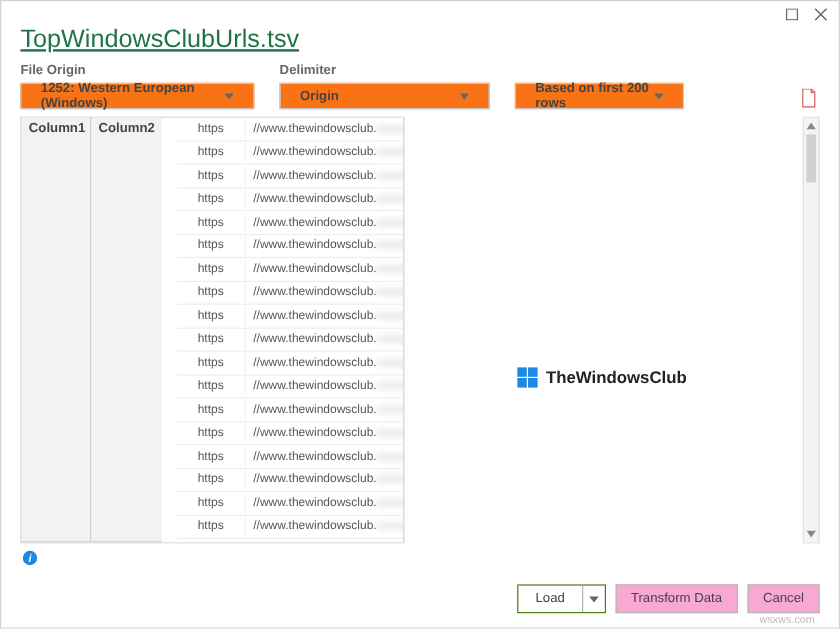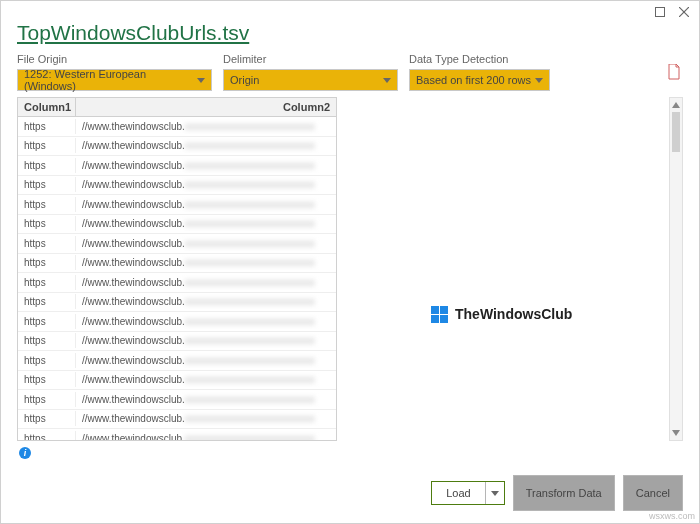--- a/index.html
+++ b/index.html
@@ -1,50 +1,50 @@
 <!DOCTYPE html>
 <html><head>
 <meta charset="utf-8">
 <style>
 * { box-sizing: border-box; margin: 0; padding: 0; }
 body { font-family: "Segoe UI", Arial, sans-serif; font-size: 11px; color: #444; width: 700px; height: 524px; background: #fff; overflow: hidden; position: relative; }
 .dialog { width: 700px; height: 524px; border: 1px solid #d0d0d0; display: flex; flex-direction: column; position: relative; }
 .titlebar { display: flex; justify-content: flex-end; align-items: center; padding: 4px 8px 0 0; height: 18px; gap: 10px; }
 .win-btn { width: 14px; height: 14px; display: flex; align-items: center; justify-content: center; color: #555; cursor: pointer; }
 .header-title { font-size: 21px; color: #217346; padding: 2px 8px 8px 16px; text-decoration: underline; }
-.option-row { display: flex; gap: 11px; padding: 0 16px 6px 16px; align-items: center; }
+.option-row { display: flex; gap: 21px; padding: 0 16px 6px 16px; align-items: flex-end; font-weight: bold; }
 .opt-block { display: flex; flex-direction: column; gap: 2px; }
 .opt-label { font-size: 11px; color: #666; padding-bottom: 2px; }
-.combo { border: 1px solid #c8c8c8; background: #eab308; height: 22px; display: flex; align-items: center; justify-content: space-between; padding: 0 6px; font-size: 11px; color: #444; cursor: pointer; position: relative; }
+.combo { border: 1px solid #c8c8c8; background: #f97316; height: 22px; display: flex; align-items: center; justify-content: space-between; padding: 0 16px; font-size: 11px; color: #444; cursor: pointer; position: relative; }
 .combo-caret { border-left: 4px solid transparent; border-right: 4px solid transparent; border-top: 5px solid #666; width: 0; height: 0; }
 .doc-icon { width: 18px; height: 18px; display: flex; align-items: center; justify-content: center; cursor: pointer; margin-left: auto; }
 .content-area { flex: 1; display: flex; padding: 0 16px 0 16px; overflow: hidden; position: relative; }
-.table-wrap { border: 1px solid #d0d0d0; overflow: hidden; width: 320px; display: flex; flex-direction: column; }
+.table-wrap { border: 1px solid #d0d0d0; overflow: hidden; width: 320px; display: flex; flex-direction: row; gap: 12px; }
 .thead { display: flex; background: #f2f2f2; border-bottom: 1px solid #d0d0d0; }
 .th { font-weight: bold; padding: 3px 6px; font-size: 11px; color: #444; }
 .th1 { width: 58px; border-right: 1px solid #d0d0d0; }
 .th2 { flex: 1; text-align: right; }
-.tbody { flex: 1; overflow: hidden; }
+.tbody { flex: 1; overflow: hidden; text-align: center; }
 .trow { display: flex; border-bottom: 1px solid #eee; height: 19.5px; align-items: center; }
 .td1 { width: 58px; border-right: 1px solid #eee; padding: 2px 6px; font-size: 10px; color: #555; }
 .td2 { flex: 1; padding: 2px 6px; font-size: 10px; color: #555; white-space: nowrap; overflow: hidden; position: relative; }
 .blur-tail { filter: blur(2.5px); color: #bbb; }
 .scrollbar { position: absolute; right: 16px; top: 0; bottom: 0; width: 14px; background: #f4f4f4; border: 1px solid #e0e0e0; display: flex; flex-direction: column; }
 .scroll-arrow { height: 14px; display: flex; align-items: center; justify-content: center; color: #888; cursor: pointer; }
 .scroll-thumb { background: #cfcfcf; flex: 0 0 40px; margin: 0 2px; }
 .info-bar { display: flex; align-items: center; gap: 6px; padding: 6px 18px 6px 18px; font-size: 10px; color: #666; }
 .info-icon { width: 12px; height: 12px; border-radius: 50%; background: #1e88e5; color: #fff; display: flex; align-items: center; justify-content: center; font-size: 9px; font-weight: bold; font-style: italic; }
 .footer { display: flex; justify-content: flex-end; align-items: center; gap: 8px; padding: 10px 16px 12px 16px; border-top: none; }
-.btn { border: 1px solid #b5b5b5; background: #a3a3a3; height: 36px; padding: 0 12px; font-size: 11px; color: #444; display: flex; align-items: center; cursor: pointer; }
+.btn { border: 1px solid #b5b5b5; background: #f9a8d4; height: 24px; padding: 0 12px; font-size: 11px; color: #444; display: flex; align-items: center; cursor: pointer; }
 .btn-split { border: 1px solid #4d7c0f; display: flex; height: 24px; }
 .btn-split .main { border-right: 1px solid #b5b5b5; padding: 0 14px; display: flex; align-items: center; font-size: 11px; cursor: pointer; }
 .btn-split .drop { width: 18px; display: flex; align-items: center; justify-content: center; cursor: pointer; }
 .watermark { position: absolute; left: 430px; top: 305px; display: flex; align-items: flex-start; gap: 6px; pointer-events: none; }
 .wm-text { font-size: 14px; font-weight: 600; color: #222; }
-.source { position: absolute; right: 4px; bottom: 2px; font-size: 9px; color: #bbb; }
+.source { position: absolute; right: 20px; bottom: 2px; font-size: 9px; color: #bbb; }
 </style>
 </head>
 <body>
 
 <div class="dialog">
 
   <div class="titlebar">
     <div class="win-btn">
       <svg width="10" height="10">
           <rect x="0.5" y="0.5" width="9" height="9" fill="none" stroke="#666" stroke-width="1"></rect>
@@ -69,21 +69,20 @@
       </div>
     </div>
     <div class="opt-block">
       <div class="opt-label">Delimiter</div>
       <div class="combo" style="width:175px">
         <span>Origin</span>
         <span class="combo-caret"></span>
       </div>
     </div>
     <div class="opt-block">
-      <div class="opt-label">Data Type Detection</div>
       <div class="combo" style="width:141px">
         <span>Based on first 200 rows</span>
         <span class="combo-caret"></span>
       </div>
     </div>
     <div class="doc-icon">
       <svg width="14" height="16">
           <path d="M2 0 h7 l3 3 v12 h-10 z" fill="none" stroke="#d06060" stroke-width="1"></path>
           <path d="M9 0 v3 h3" fill="none" stroke="#d06060" stroke-width="1"></path>
         </svg>

